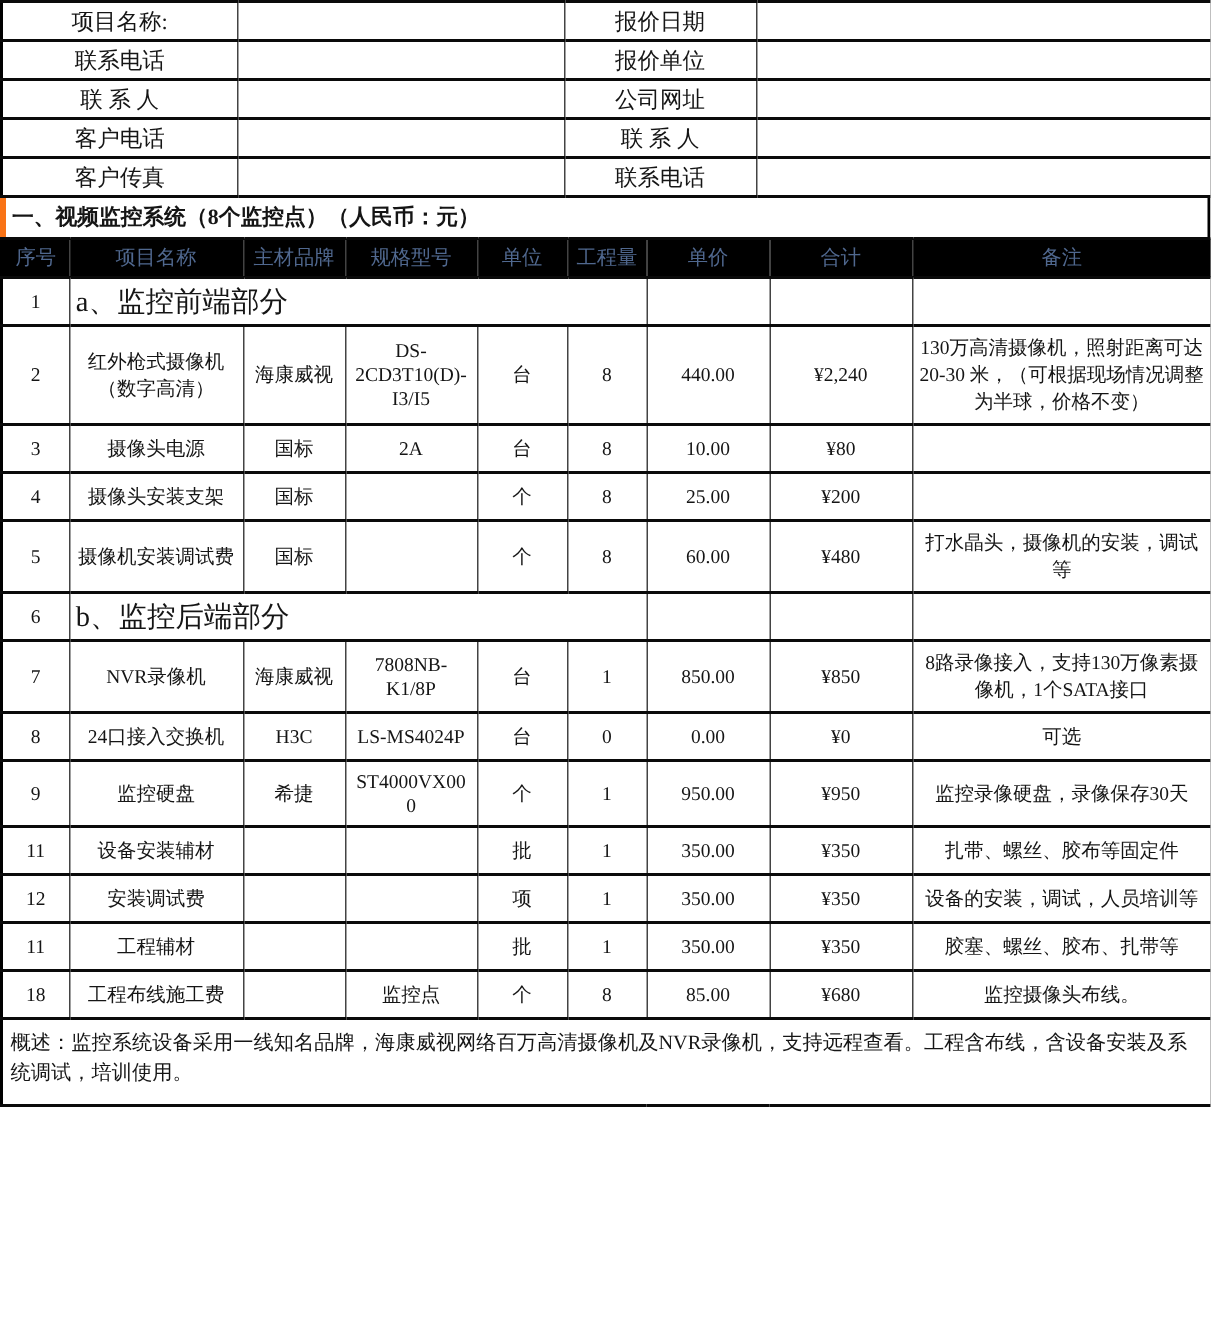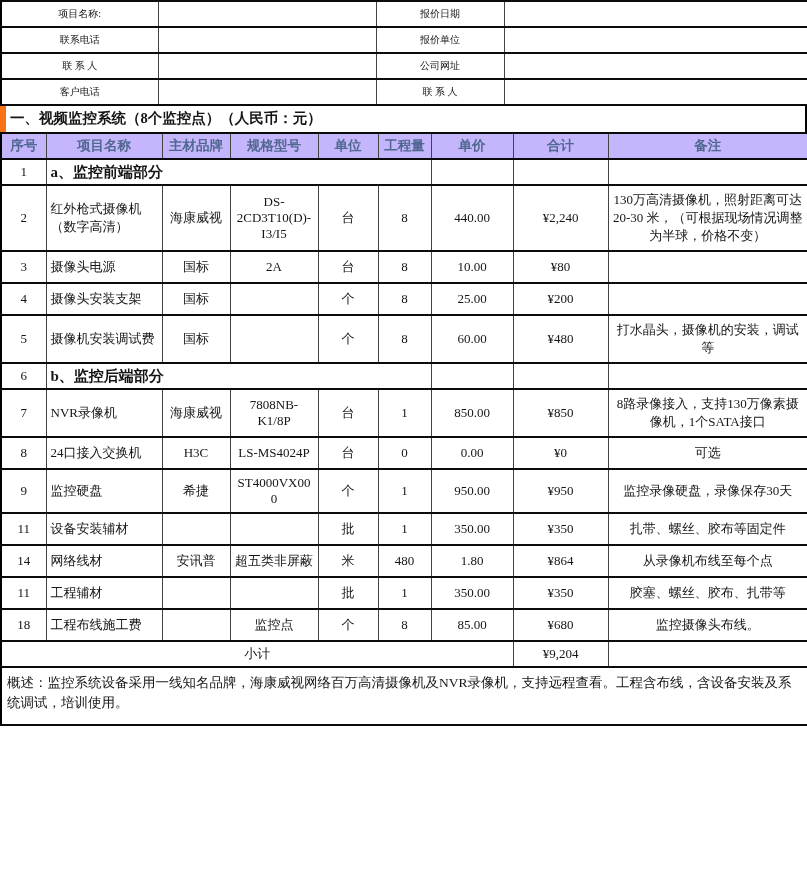--- a/index.html
+++ b/index.html
@@ -10,47 +10,47 @@
   }
   .sheet { width:807px; background:#fff; }
 
   table { border-collapse:collapse; table-layout:fixed; width:807px; }
 
   
   .info { border:2px solid #000; }
   .info td {
     border-left:1px solid #434343; border-right:1px solid #434343;
     border-top:2px solid #0a0a0a; border-bottom:2px solid #0a0a0a;
-    height:22px; font-size:10px; padding:1px 5px;
+    height:22px; font-size:15px; padding:1px 5px;
     overflow:hidden; white-space:nowrap;
   }
   .info td.lbl { text-align:center; }
 
   
   .title {
-    border-left:6px solid #f97316; border-right:2px solid #000;
+    border-left:4px solid #f97316; border-right:2px solid #000;
     font-weight:bold; font-size:14.5px; padding:3px 4px 4px;
   }
 
   
   .main { border:2px solid #000; }
   .main th, .main td {
     border-left:1px solid #434343; border-right:1px solid #434343;
     border-top:2px solid #0a0a0a; border-bottom:2px solid #0a0a0a;
     font-size:13px; padding:2px 4px; text-align:center; vertical-align:middle;
     word-break:break-word; overflow-wrap:break-word;
   }
   .main th {
-    background:#c4b5fd; color:#50688f; font-weight:bold;
+    background:#000000; color:#50688f; font-weight:normal;
     font-size:13.5px; height:20px; padding:2px 2px;
   }
   .main td { height:20px; }
-  .main td.c-name   { text-align:left; }
+  .main td.c-name   { text-align:center; }
   .main td.c-remark { text-align:center; }
-  .main td.c-sec    { text-align:left; font-weight:bold; font-size:15px; }
+  .main td.c-sec    { text-align:left; font-weight:normal; font-size:19px; }
   .main td.c-note   { text-align:left; font-size:13.5px; padding:5px 5px 12px; height:auto; line-height:1.45; }
   .main tr.r-item td  { padding-top:5px; padding-bottom:5px; }
 </style>
 </head>
 <body>
 
 <div class="sheet">
 
   <table class="info">
     <colgroup>
@@ -75,20 +75,26 @@
         <tr>
           <td class="lbl">联 系 人</td>
           <td></td>
           <td class="lbl">公司网址</td>
           <td></td>
         </tr>
         <tr>
           <td class="lbl">客户电话</td>
           <td></td>
           <td class="lbl">联 系 人</td>
+          <td></td>
+        </tr>
+        <tr>
+          <td class="lbl">客户传真</td>
+          <td></td>
+          <td class="lbl">联系电话</td>
           <td></td>
         </tr>
       </tbody>
   </table>
 
   <div class="title">一、视频监控系统（8个监控点）（人民币：元）</div>
 
   <table class="main">
     <colgroup>
       <col style="width:45px">
@@ -211,29 +217,29 @@
           <td class="c-name">设备安装辅材</td>
           <td></td>
           <td></td>
           <td>批</td>
           <td>1</td>
           <td>350.00</td>
           <td>¥350</td>
           <td class="c-remark">扎带、螺丝、胶布等固定件</td>
         </tr>
         <tr class="r-item">
-          <td>14</td>
-          <td class="c-name">网络线材</td>
-          <td>安讯普</td>
-          <td>超五类非屏蔽</td>
-          <td>米</td>
-          <td>480</td>
-          <td>1.80</td>
-          <td>¥864</td>
-          <td class="c-remark">从录像机布线至每个点</td>
+          <td>12</td>
+          <td class="c-name">安装调试费</td>
+          <td></td>
+          <td></td>
+          <td>项</td>
+          <td>1</td>
+          <td>350.00</td>
+          <td>¥350</td>
+          <td class="c-remark">设备的安装，调试，人员培训等</td>
         </tr>
         <tr class="r-item">
           <td>11</td>
           <td class="c-name">工程辅材</td>
           <td></td>
           <td></td>
           <td>批</td>
           <td>1</td>
           <td>350.00</td>
           <td>¥350</td>
@@ -243,24 +249,19 @@
           <td>18</td>
           <td class="c-name">工程布线施工费</td>
           <td></td>
           <td>监控点</td>
           <td>个</td>
           <td>8</td>
           <td>85.00</td>
           <td>¥680</td>
           <td class="c-remark">监控摄像头布线。</td>
         </tr>
-        <tr class="r-subtotal">
-          <td colspan="7">小计</td>
-          <td>¥9,204</td>
-          <td></td>
-        </tr>
         <tr class="r-note">
           <td class="c-note" colspan="9">概述：监控系统设备采用一线知名品牌，海康威视网络百万高清摄像机及NVR录像机，支持远程查看。工程含布线，含设备安装及系统调试，培训使用。</td>
         </tr>
       </tbody>
   </table>
 
 </div>
 
 </body></html>

